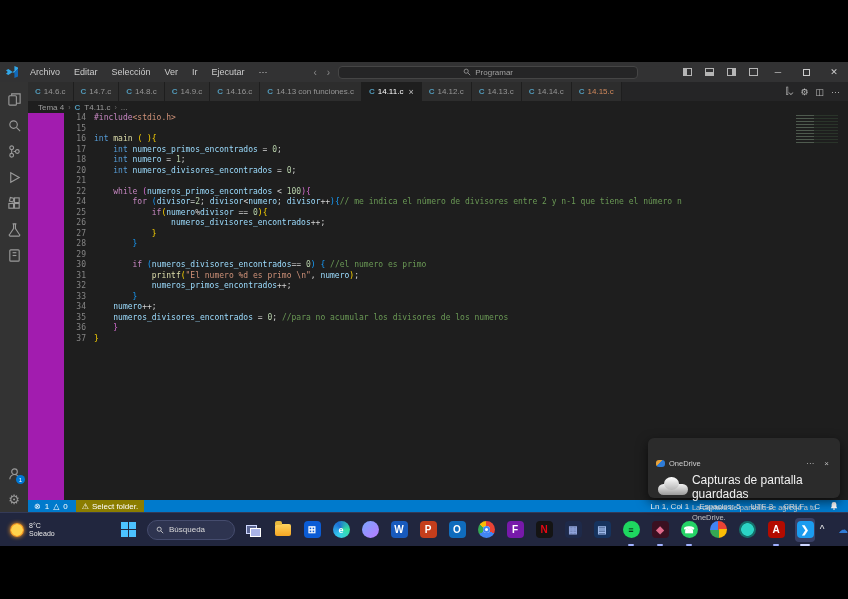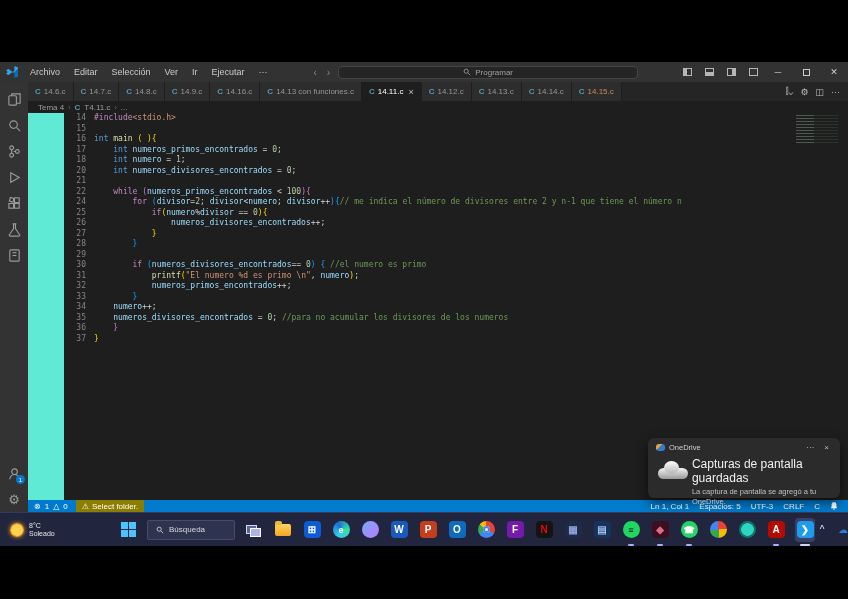--- a/index.html
+++ b/index.html
@@ -2,21 +2,21 @@
 <html><head>
 <meta charset="utf-8">
 <style>
   * { margin:0; padding:0; box-sizing:border-box; }
   html,body { background:#000; }
   .canvas { position:relative; width:848px; height:599px; background:#000; overflow:hidden;
             font-family:"Liberation Sans", sans-serif; }
   .screen { position:absolute; top:62px; left:0; width:848px; height:484px; background:#1e1e1e; }
 
   
-  .vscode { position:absolute; top:0; left:0; width:848px; height:450px; display:flex; flex-direction:column; background:#5eead4; }
+  .vscode { position:absolute; top:0; left:0; width:848px; height:450px; display:flex; flex-direction:column; background:#a21caf; }
   .titlebar { height:20px; background:#323233; display:flex; align-items:center; color:#cccccc; font-size:9px; flex:0 0 auto; }
   .vs-logo { width:12px; height:12px; margin:0 6px 0 6px; background:linear-gradient(135deg,#32a7e8 0 60%,#1269b8 60%); clip-path:polygon(0 35%,20% 25%,70% 60%,70% 0,100% 12%,100% 88%,70% 100%,70% 40%,20% 75%,0 65%,15% 50%); }
   .menus { display:flex; gap:2px; }
   .menu-item { padding:2px 6px; border-radius:3px; cursor:default; }
   .title-center { flex:1; display:flex; align-items:center; justify-content:center; gap:6px; }
   .nav-arrow { color:#8a8a8a; font-size:10px; padding:0 2px; }
   .title-search { width:300px; height:13px; background:#252526; border:1px solid #454545; border-radius:4px;
                   color:#a0a0a0; font-size:8px; display:flex; align-items:center; justify-content:center; gap:4px; }
   .win-controls { display:flex; align-items:center; gap:0; }
   .layout-ic { width:22px; height:18px; display:flex; align-items:center; justify-content:center; }
@@ -60,21 +60,21 @@
              background:repeating-linear-gradient(#5a6a5a 0 1px, transparent 1px 3px); }
 
   .statusbar { height:12px; background:#007ACC; color:#ffffff; font-size:8px; display:flex; align-items:center; flex:0 0 auto; }
   .sb-left { display:flex; align-items:center; gap:4px; padding-left:6px; }
   .sb-badge { background:#8b7d00; padding:0 6px; height:12px; display:flex; align-items:center; gap:3px; margin-left:8px; }
   .sb-right { margin-left:auto; display:flex; align-items:center; gap:10px; padding-right:10px; }
   .sb-ic { font-size:8px; }
 
   
   .toast { position:absolute; right:8px; top:376px; width:192px; height:60px; background:#2b2b2b; border-radius:6px;
-           box-shadow:0 4px 12px rgba(0,0,0,.6); color:#e6e6e6; padding:5px 8px; z-index:5; }
+           box-shadow:0 4px 12px rgba(0,0,0,.6); color:#e6e6e6; padding:21px 8px; z-index:5; }
   .toast-head { display:flex; align-items:center; gap:4px; font-size:7.5px; color:#cfcfcf; }
   .od-mini { width:9px; height:7px; border-radius:3px; background:linear-gradient(135deg,#e6a23c 0 40%,#2f7cd6 40%); }
   .toast-head .sp { flex:1; }
   .toast-btn { color:#bdbdbd; font-size:8px; padding:0 3px; }
   .toast-body { display:flex; gap:8px; margin-top:5px; align-items:flex-start; }
   .od-cloud { width:34px; height:20px; position:relative; margin-top:4px; }
   .od-cloud::before { content:""; position:absolute; left:2px; bottom:2px; width:30px; height:11px; border-radius:8px;
            background:linear-gradient(180deg,#f2f2f2,#9a9a9a); }
   .od-cloud::after { content:""; position:absolute; left:8px; top:0; width:15px; height:13px; border-radius:50%;
            background:linear-gradient(180deg,#ffffff,#b5b5b5); }
@@ -84,21 +84,21 @@
   
   .taskbar { position:absolute; left:0; top:450px; width:848px; height:34px; background:#21263e; border-top:1px solid #343a57;
              display:flex; align-items:center; color:#fff; }
   .weather { display:flex; align-items:center; gap:5px; padding-left:10px; width:110px; flex:0 0 auto; }
   .sun { width:14px; height:14px; border-radius:50%; background:radial-gradient(circle at 50% 50%, #ffd34d 0 55%, #f59a23 60%); box-shadow:0 0 4px #f59a23; }
   .weather-txt { font-size:7px; line-height:8px; color:#e8e8e8; }
   .tb-center { display:flex; align-items:center; gap:9px; margin-left:8px; }
   .tb-item { position:relative; width:20px; height:24px; display:flex; align-items:center; justify-content:center; }
   .start-grid { display:grid; grid-template-columns:7px 7px; grid-template-rows:7px 7px; gap:1px; }
   .start-grid span { background:#4cc2ff; }
-  .search-pill { width:88px; height:20px; border-radius:2px; background:#2e3450; border:1px solid #454c6e;
+  .search-pill { width:88px; height:20px; border-radius:10px; background:#2e3450; border:1px solid #454c6e;
                  display:flex; align-items:center; gap:5px; padding:0 8px; font-size:8px; color:#dadada; }
   .tv-back { position:absolute; width:11px; height:9px; border:1px solid #cfd8ff; background:#5b6694; left:2px; top:7px; }
   .tv-front { position:absolute; width:11px; height:9px; border:1px solid #fff; background:#aab4e8; left:6px; top:10px; }
   .folder { position:relative; width:16px; height:12px; background:linear-gradient(180deg,#ffd45e,#f5a623); border-radius:2px; }
   .folder::before { content:""; position:absolute; top:-3px; left:0; width:7px; height:4px; background:#e8b93e; border-radius:2px 2px 0 0; }
   .app-tile { width:17px; height:17px; border-radius:4px; display:flex; align-items:center; justify-content:center;
               font-size:10px; font-weight:bold; color:#fff; }
   .app-circle { width:17px; height:17px; border-radius:50%; display:flex; align-items:center; justify-content:center;
               font-size:9px; font-weight:bold; color:#fff; position:relative; }
   .chrome-inner { width:7px; height:7px; border-radius:50%; background:#fff; box-shadow:inset 0 0 0 2px #4285f4; }

